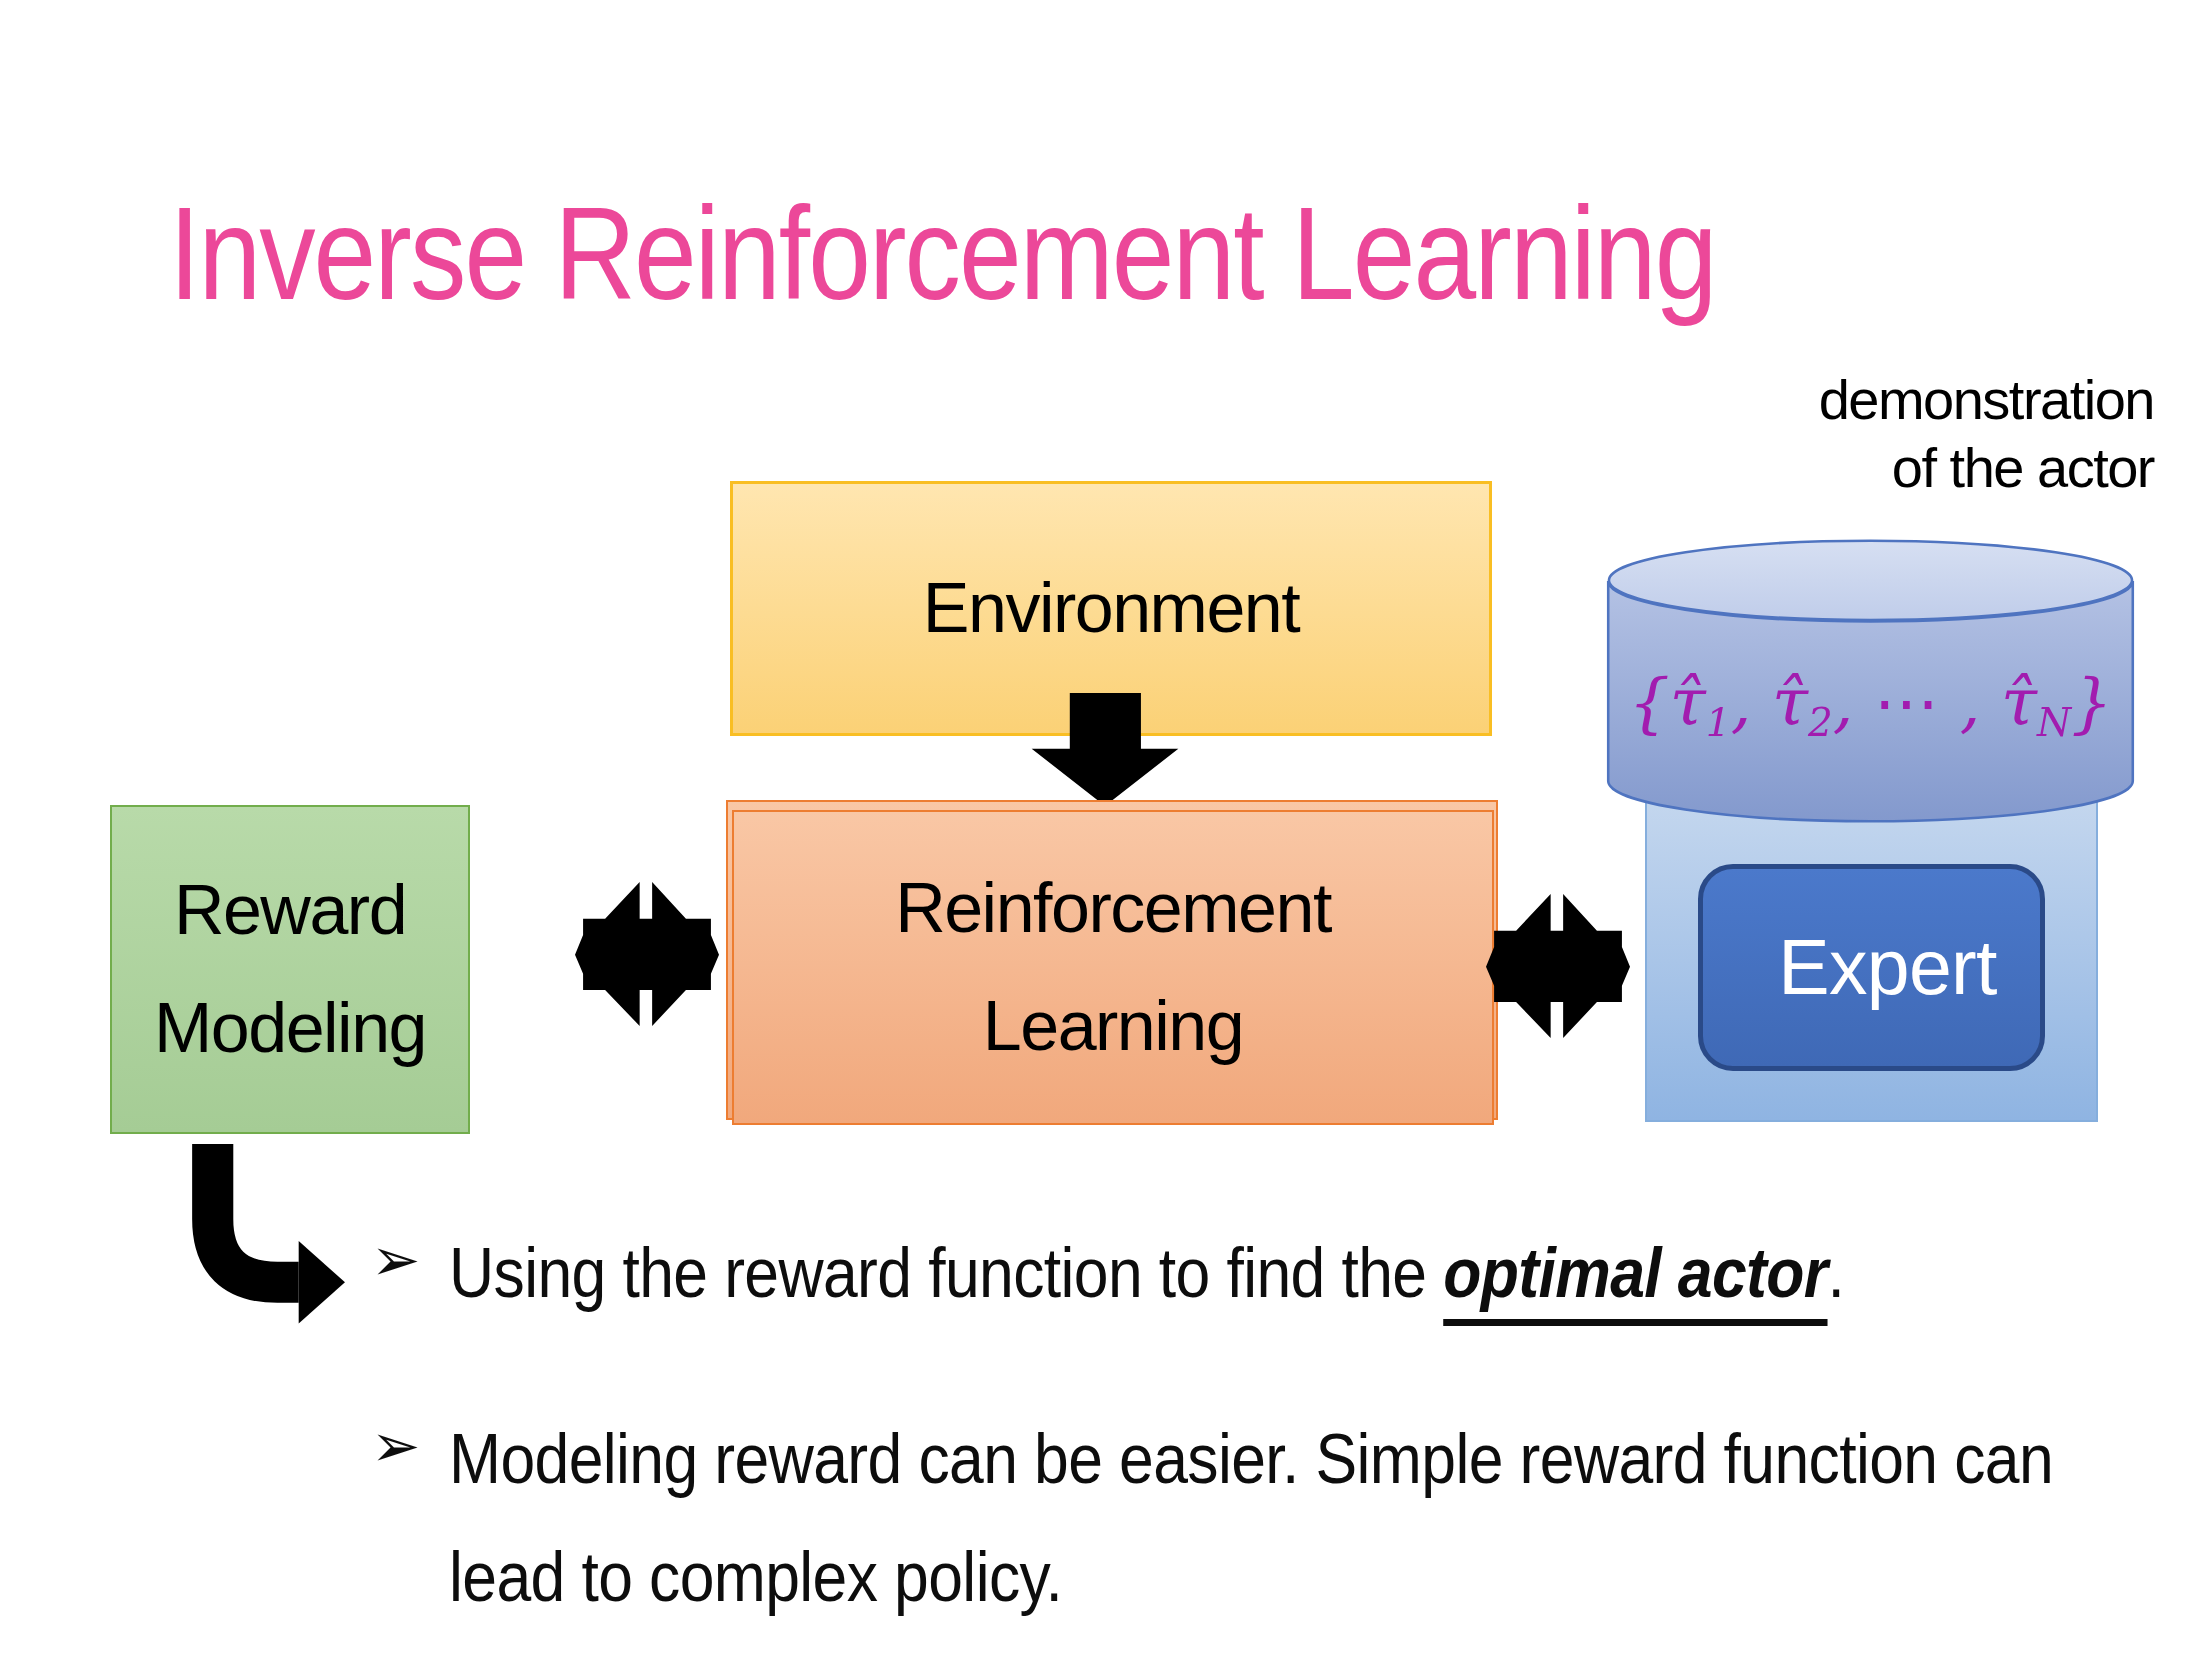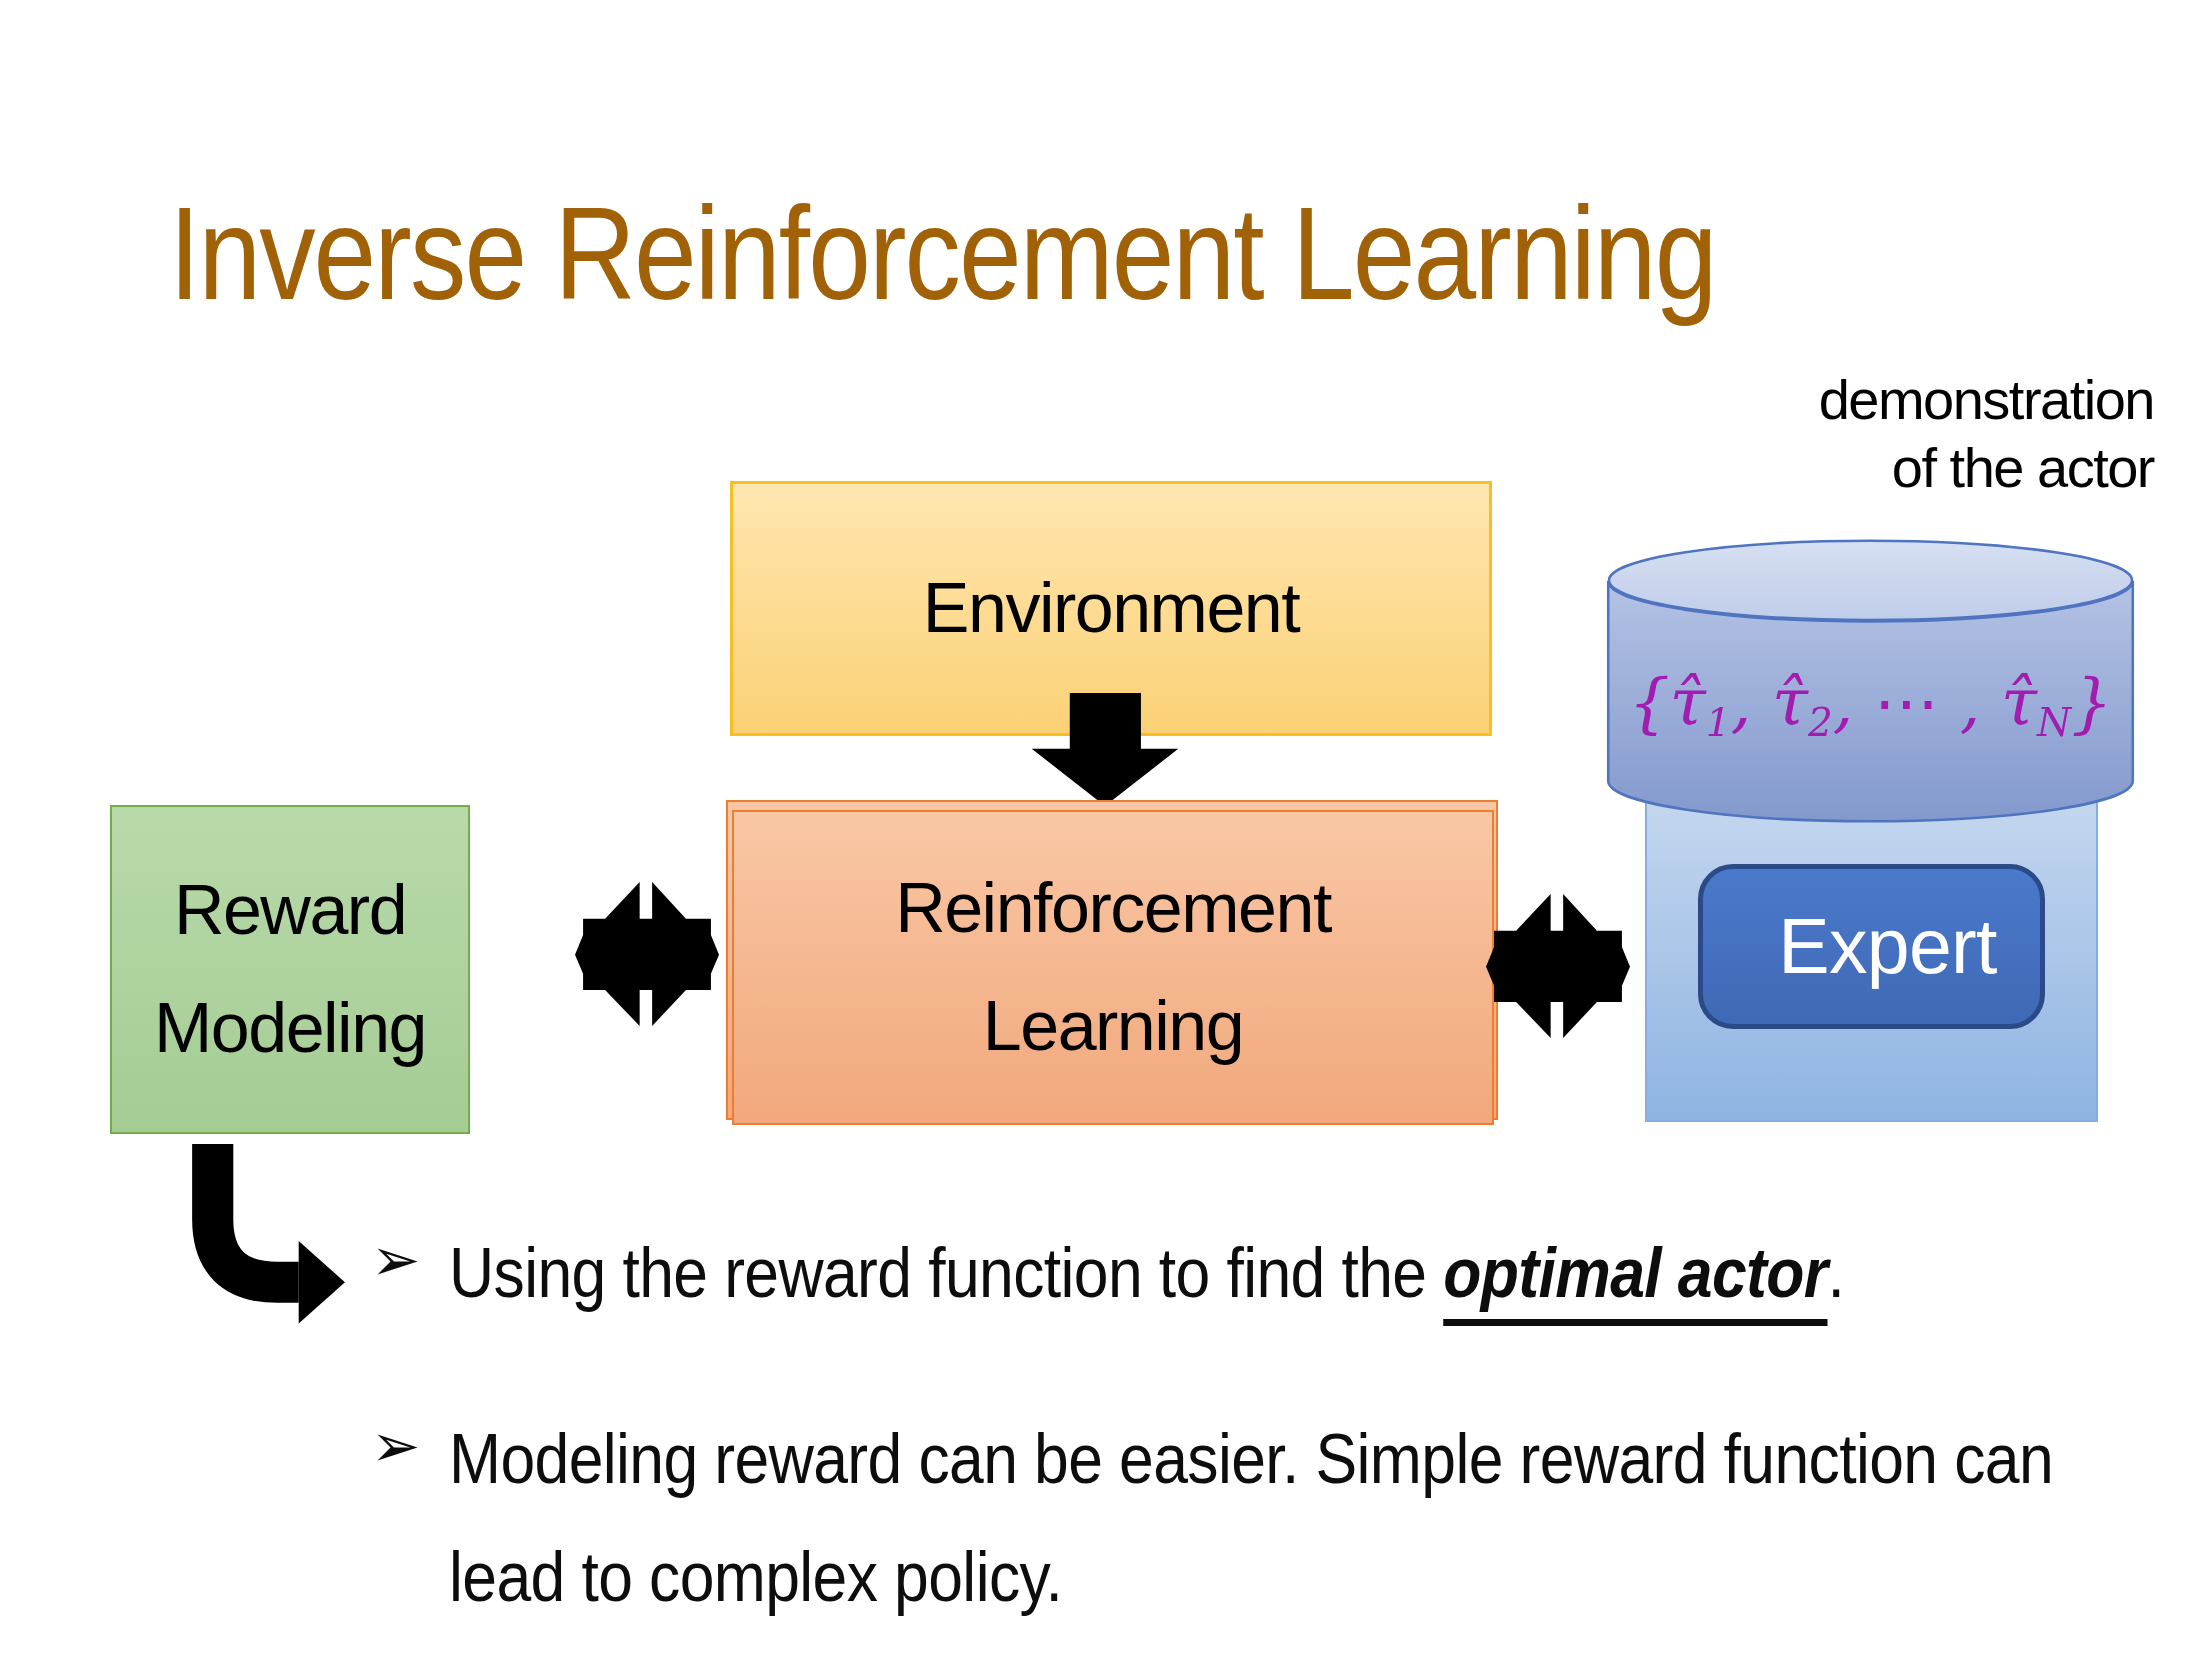--- a/index.html
+++ b/index.html
@@ -3,21 +3,21 @@
 <meta charset="utf-8">
 <style>
   * { margin:0; padding:0; box-sizing:border-box; }
   html,body { width:2205px; height:1654px; background:#fff; }
   .slide { position:relative; width:2205px; height:1654px; background:#ffffff; overflow:hidden;
            font-family:"Liberation Sans", sans-serif; color:#000; }
 
   .abs { position:absolute; }
 
   
-  .title { left:169px; top:178px; font-size:131px; font-weight:400; color:#a16207; }
+  .title { left:169px; top:178px; font-size:131px; font-weight:400; color:#ec4899; }
   .squish { display:inline-block; transform:scaleX(0.86); transform-origin:left top;
             letter-spacing:-2.2px; white-space:nowrap; }
 
   
   .demo-label { left:1595px; top:366px; width:559px; text-align:right;
                 font-size:56px; line-height:1.22; letter-spacing:-1.5px; }
 
   
   .boxlabel { font-size:70px; letter-spacing:-1.5px; text-align:center; line-height:1.68; }
 
@@ -34,21 +34,21 @@
              display:flex; flex-direction:column; align-items:center; justify-content:center; }
 
   
   .reward-box { left:110px; top:805px; width:360px; height:329px;
                 background:linear-gradient(#b8daa9,#a5cc95); border:2.9px solid #72ad4c;
                 display:flex; flex-direction:column; align-items:center; justify-content:center; }
 
   
   .expert-container { left:1645px; top:801px; width:453px; height:321px; z-index:1;
                       background:linear-gradient(#c3d6ee,#8fb4e2); border:2.9px solid #85aedd; }
-  .expert-btn { left:1698px; top:864px; width:347px; height:165px; z-index:3;
+  .expert-btn { left:1698px; top:864px; width:347px; height:207px; z-index:3;
                 background:linear-gradient(#4b79cb,#3f69b6); border:5.1px solid #2a4a88;
                 border-radius:35px; color:#fff; font-size:77px; letter-spacing:-0.7px;
                 display:flex; align-items:center; justify-content:center;padding-left:32px; }
 
   
   .cylinder-svg { left:1606px; top:537px; z-index:2; }
   .formula { left:1606px; top:665px; width:529px; z-index:3; text-align:center;
              font-family:"DejaVu Serif","DejaVu Sans", serif; font-style:italic;
              font-size:65px; color:#a21caf; }
   .formula sub { font-size:0.60em; vertical-align:-0.28em; }

